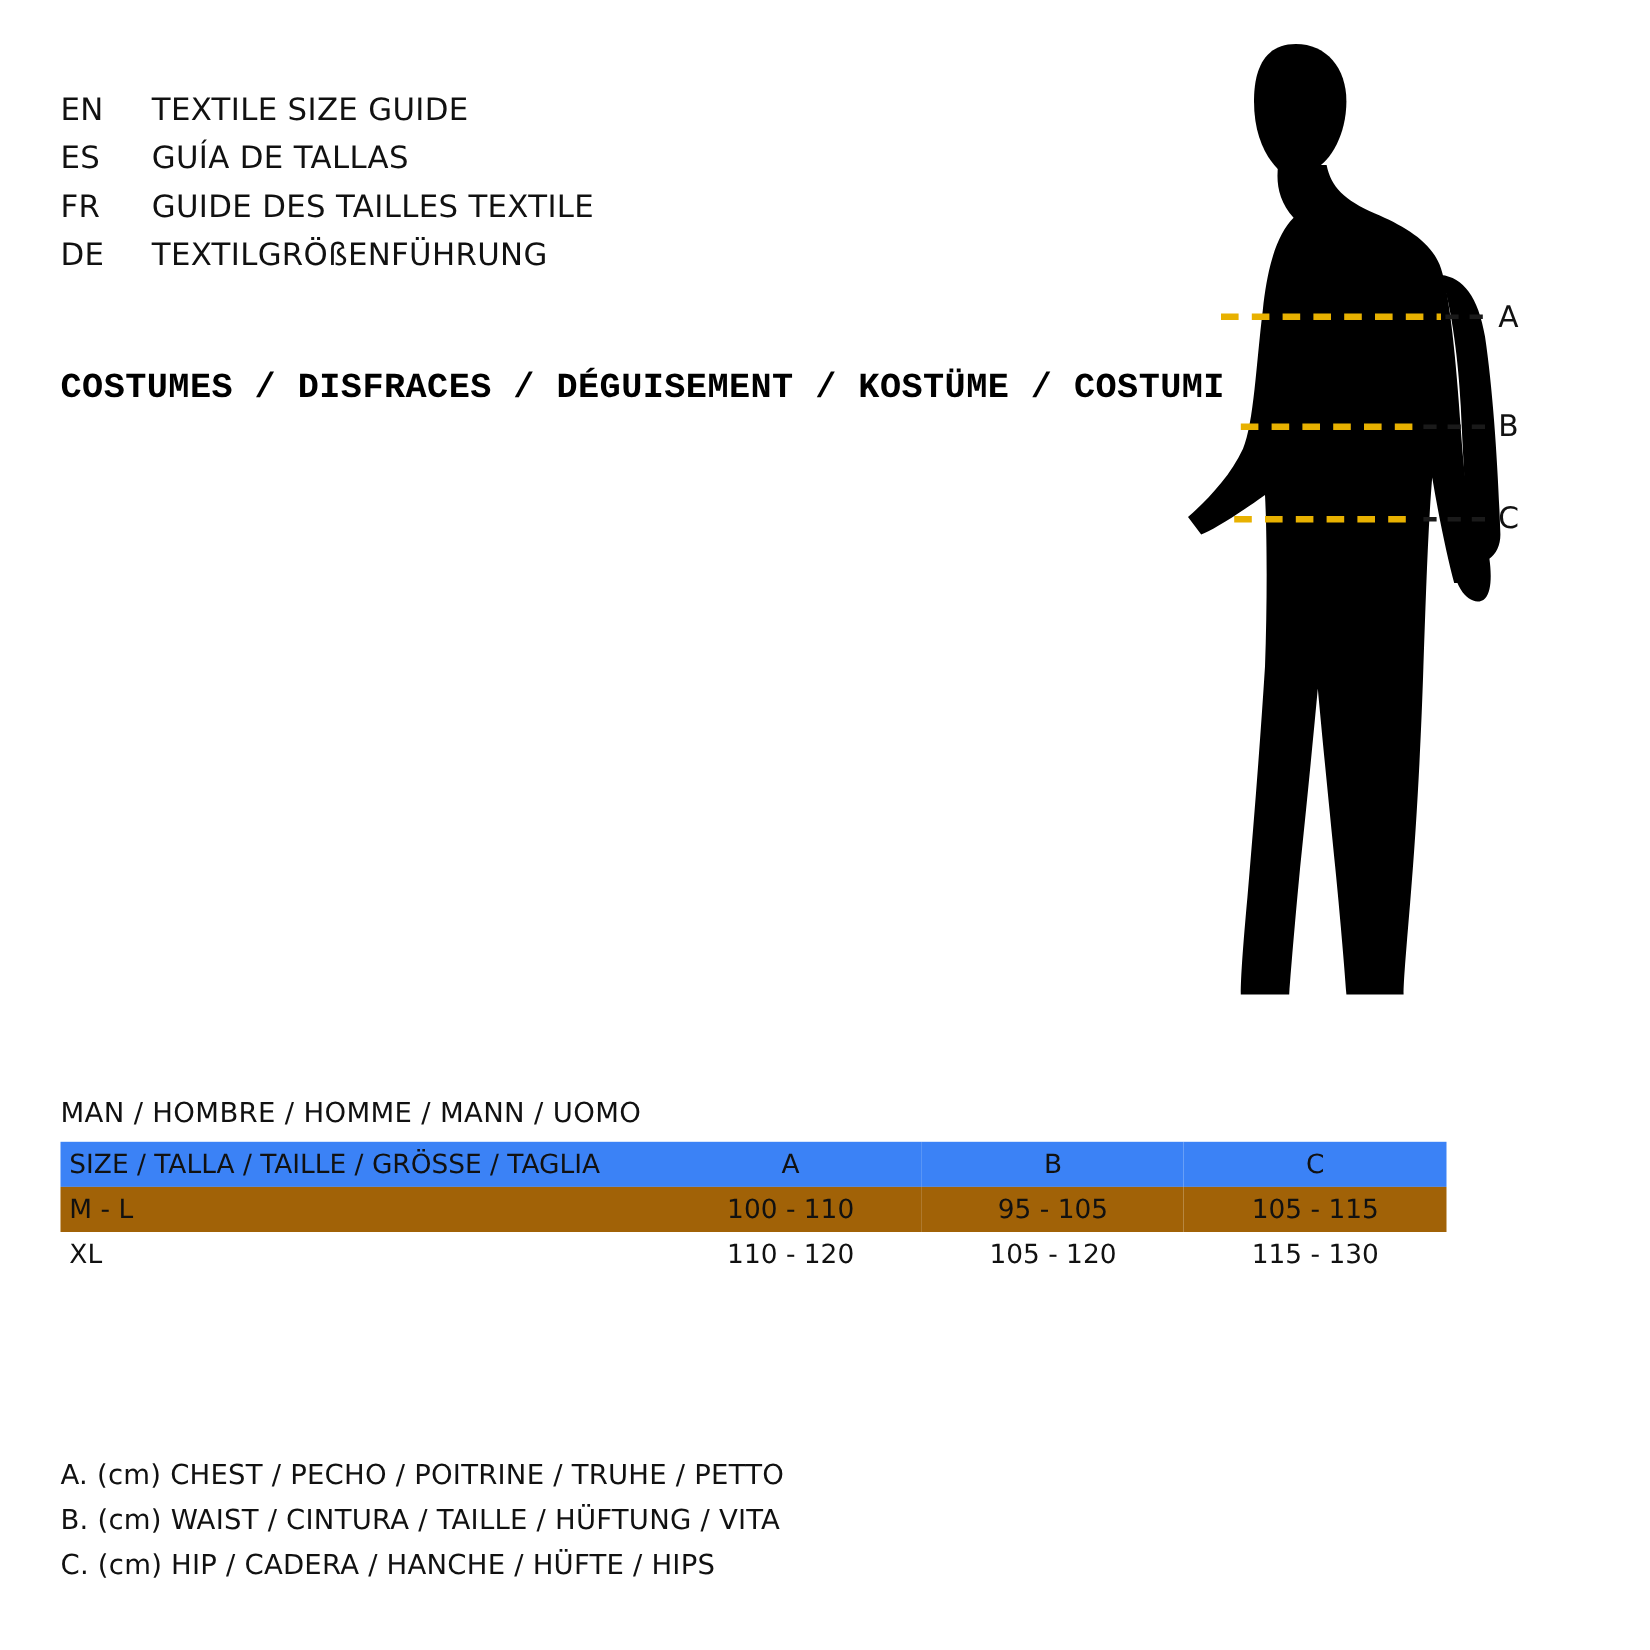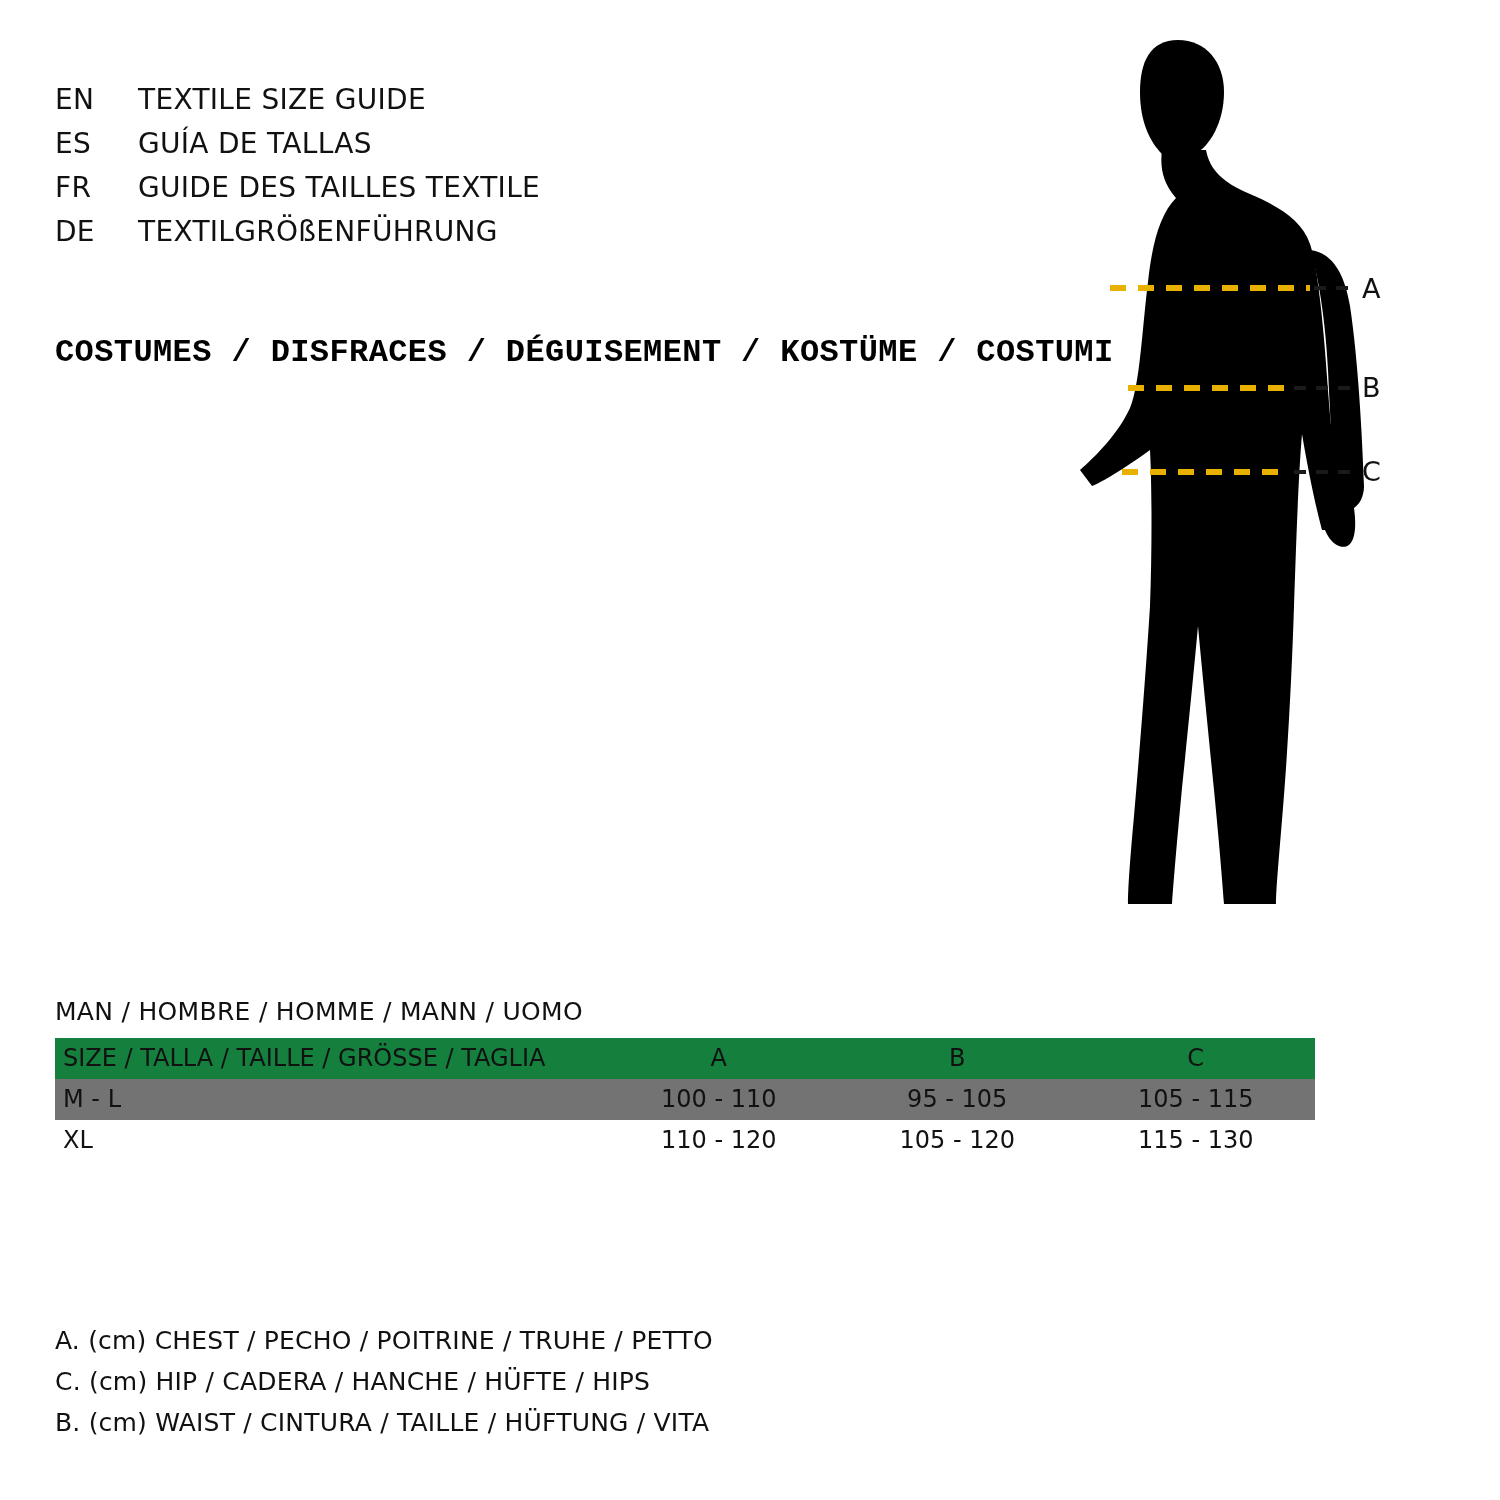--- a/index.html
+++ b/index.html
@@ -102,22 +102,22 @@
     text-align: center;
     vertical-align: middle;
   }
   table.size-table th.first,
   table.size-table td.first {
     text-align: left;
     padding-left: 8px;
     width: 540px;
   }
   table.size-table col.c-meas { width: 240px; }
-  .row-head { background: #15803d; }
-  .row-alt  { background: #737373; }
+  .row-head { background: #3b82f6; }
+  .row-alt  { background: #a16207; }
   .row-plain { background: #ffffff; }
 
   
   .notes {
     position: absolute;
     left: 55px;
     top: 1320px;
     font-size: 25px;
     line-height: 41px;
     letter-spacing: 0.2px;
@@ -248,15 +248,15 @@
         <td>110 - 120</td>
         <td>105 - 120</td>
         <td>115 - 130</td>
       </tr>
     </tbody>
   </table>
 </div>
 
 <div class="notes">
   <div>A. (cm) CHEST / PECHO / POITRINE / TRUHE / PETTO</div>
+  <div>B. (cm) WAIST / CINTURA / TAILLE / HÜFTUNG / VITA</div>
   <div>C. (cm) HIP / CADERA / HANCHE / HÜFTE / HIPS</div>
-  <div>B. (cm) WAIST / CINTURA / TAILLE / HÜFTUNG / VITA</div>
 </div>
 
 </body></html>

